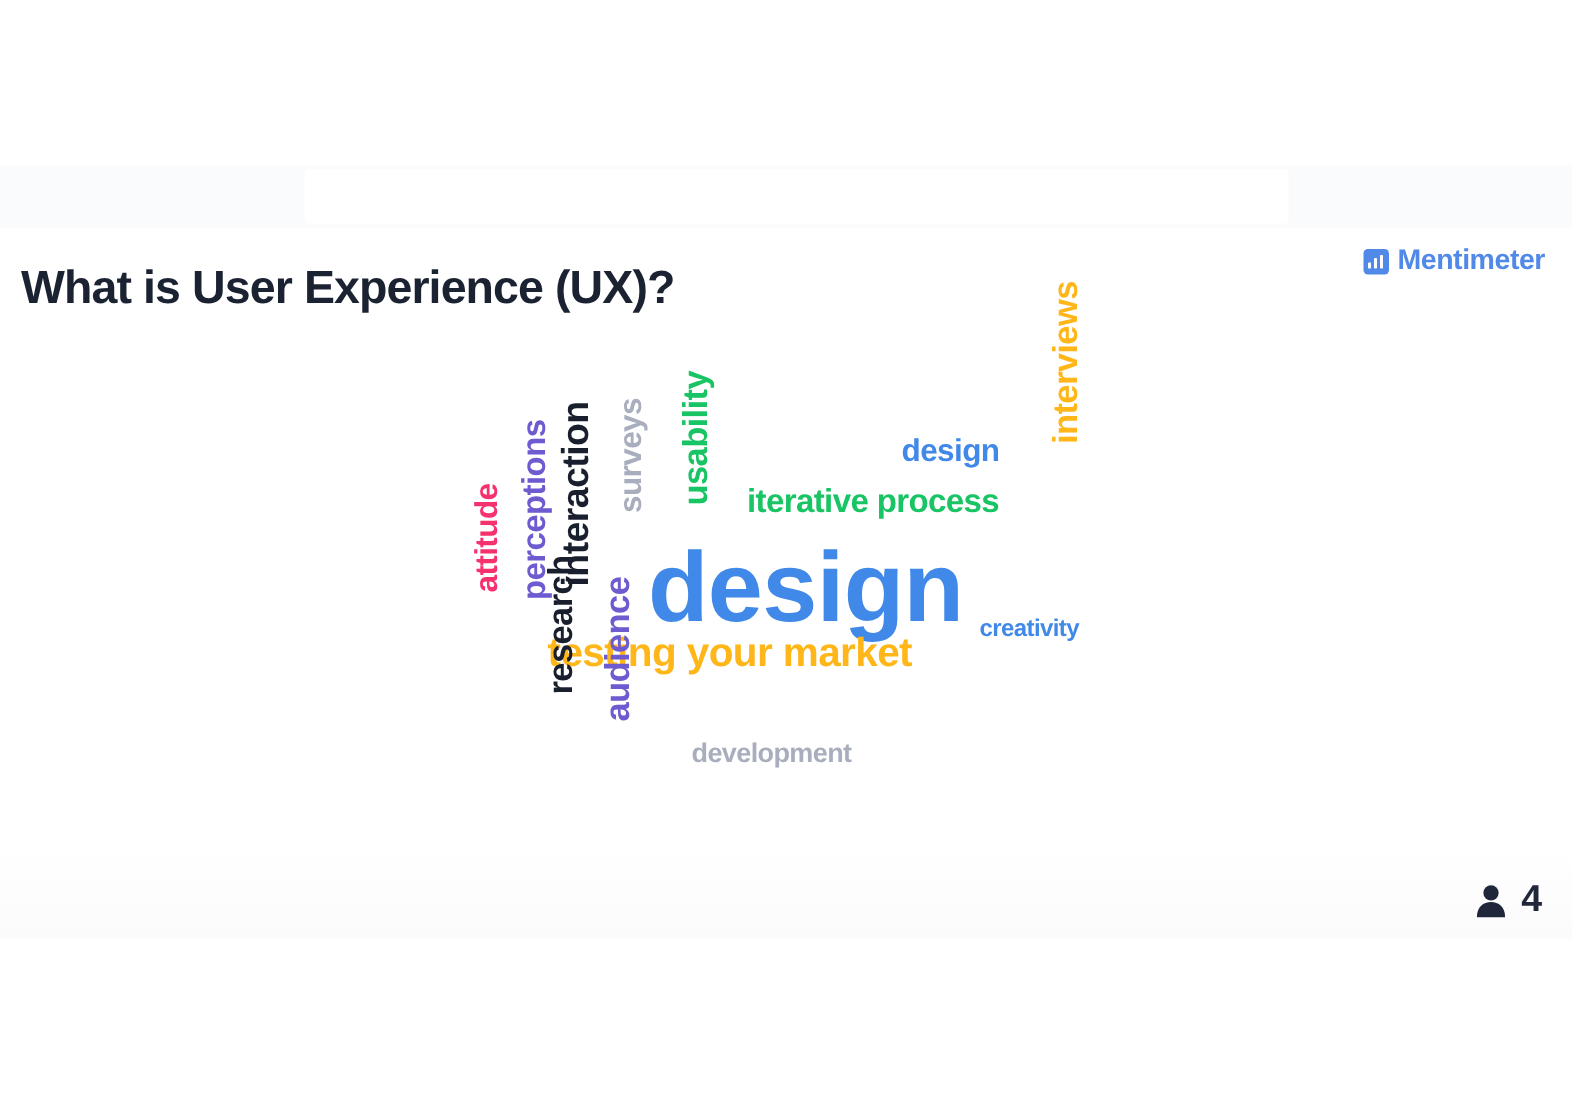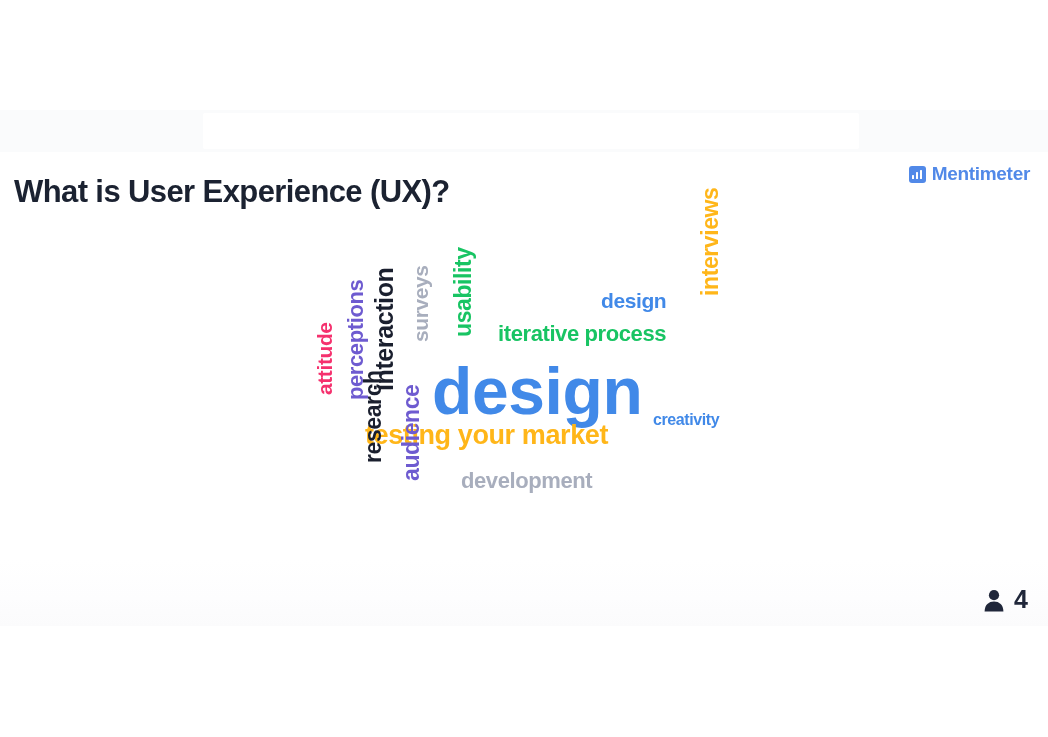--- a/index.html
+++ b/index.html
@@ -134,21 +134,21 @@
           <i></i>
           <i></i>
       </span>
       <span class="brand-name">Mentimeter</span>
     </div>
 
     <div class="cloud">
         <div class="word" style="color: rgb(65, 137, 232); font-size: 66px; left: 432px; top: 206px;">design</div>
         <div class="word" style="color: rgb(255, 182, 25); font-size: 27px; left: 365px; top: 270px;">testing your market</div>
         <div class="word" style="color: rgb(24, 196, 99); font-size: 22px; left: 498px; top: 171px;">iterative process</div>
-        <div class="word" style="color: rgb(168, 174, 189); font-size: 22px; left: 461px; top: 318px;">development</div>
+        <div class="word" style="color: rgb(168, 174, 189); font-size: 18px; left: 461px; top: 341px;">development</div>
         <div class="word" style="color: rgb(65, 137, 232); font-size: 16px; left: 653px; top: 260px;">creativity</div>
         <div class="word" style="color: rgb(65, 137, 232); font-size: 21px; left: 601px; top: 138px;">design</div>
         <div class="word vert" style="color: rgb(26, 31, 46); font-size: 25px; left: 372px; top: 239px;">interaction</div>
         <div class="word vert" style="color: rgb(110, 91, 208); font-size: 22px; left: 345px; top: 248px;">perceptions</div>
         <div class="word vert" style="color: rgb(245, 49, 110); font-size: 21px; left: 314px; top: 243px;">attitude</div>
         <div class="word vert" style="color: rgb(168, 174, 189); font-size: 21px; left: 410px; top: 190px;">surveys</div>
         <div class="word vert" style="color: rgb(24, 196, 99); font-size: 23px; left: 452px; top: 185px;">usability</div>
         <div class="word vert" style="color: rgb(255, 182, 25); font-size: 23px; left: 699px; top: 144px;">interviews</div>
         <div class="word vert" style="color: rgb(26, 31, 46); font-size: 23px; left: 362px; top: 311px;">research</div>
         <div class="word vert" style="color: rgb(110, 91, 208); font-size: 23px; left: 400px; top: 329px;">audience</div>

